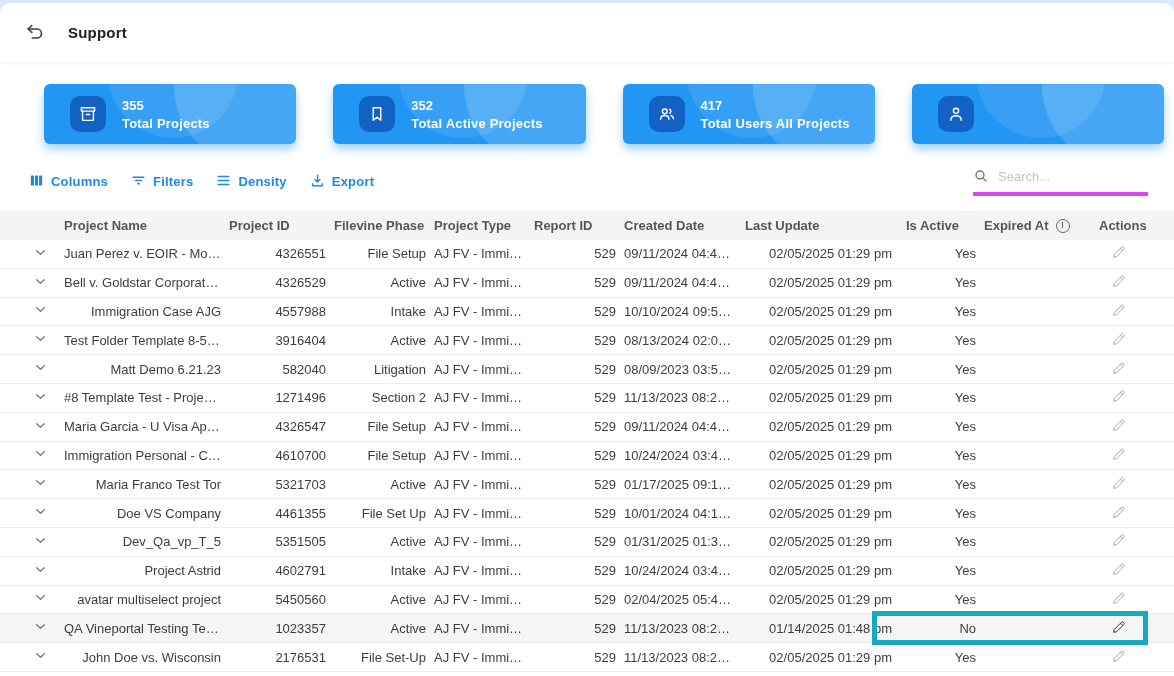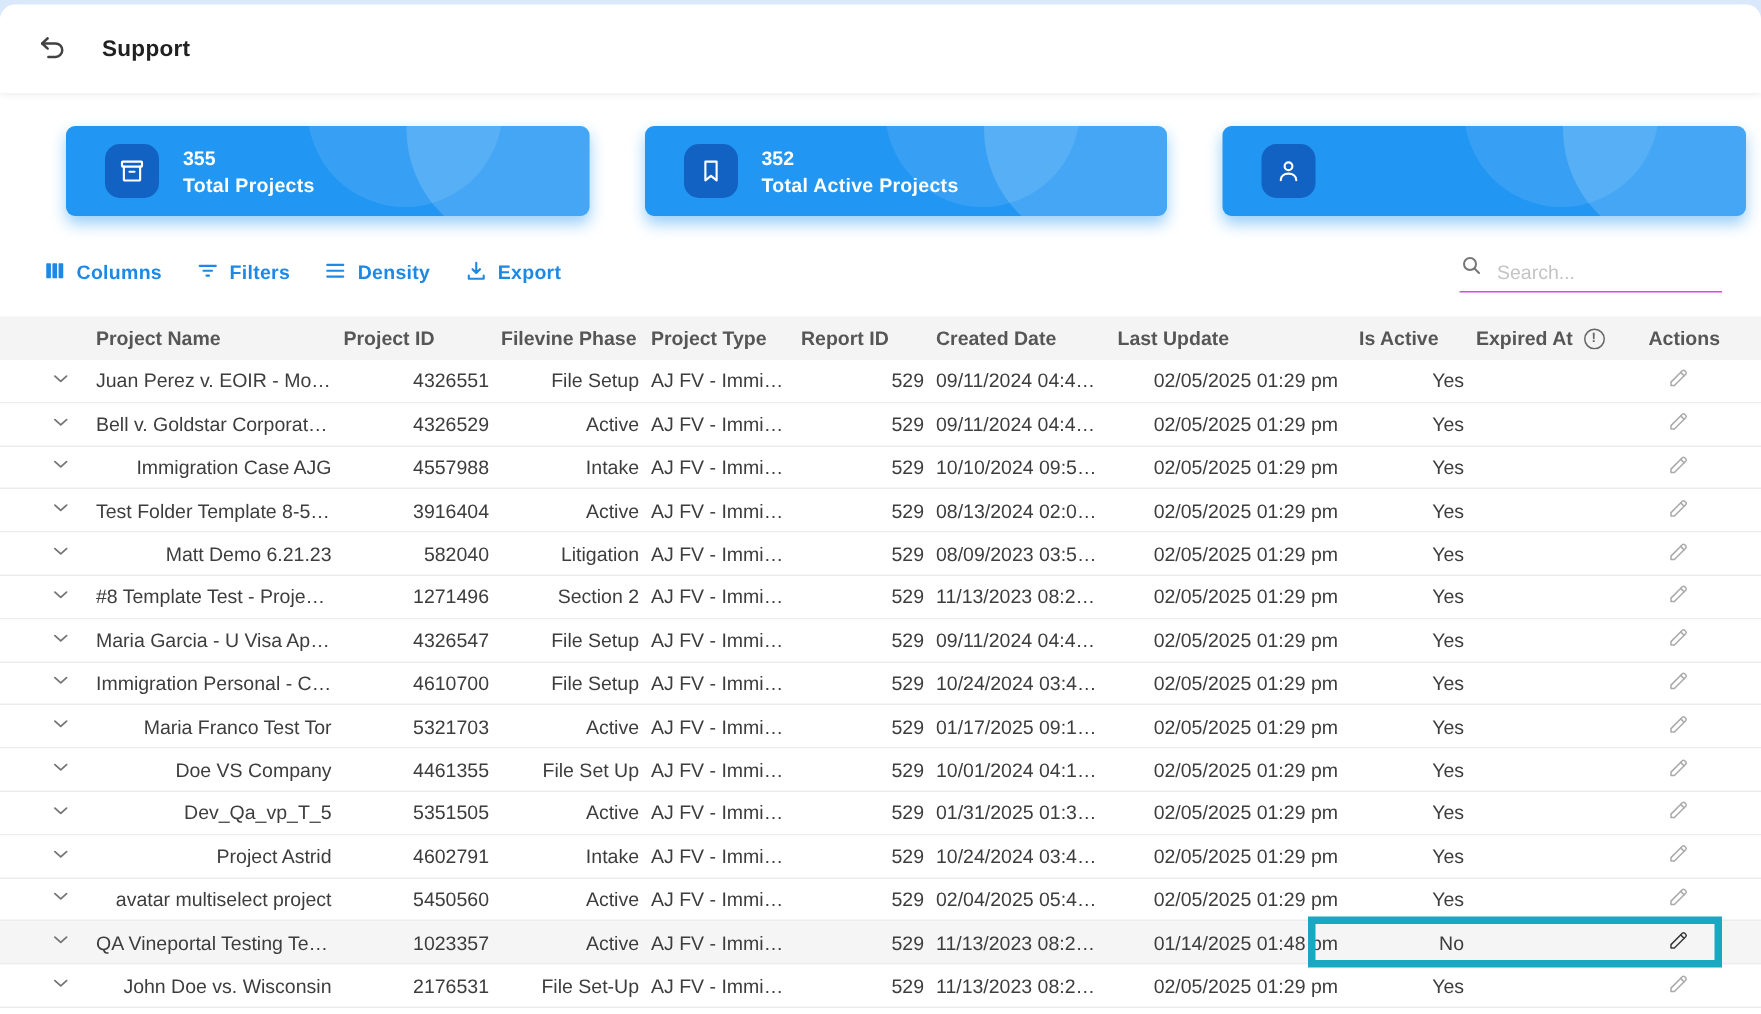--- a/index.html
+++ b/index.html
@@ -50,22 +50,22 @@
   .stat-value { font-size:13px; font-weight:700; line-height:1; }
   .stat-label { font-size:13px; font-weight:700; line-height:1; margin-top:5px; letter-spacing:.2px; }
 
   
   .toolbar { display:flex; align-items:center; height:23px; margin:26px 26px 0 28px; }
   .tb-btn {
     display:flex; align-items:center; gap:6px; background:none; border:none; padding:0;
     color:#1e88e5; font-size:13px; font-weight:600; margin-right:22px; cursor:pointer;
     font-family:inherit; letter-spacing:.2px;
   }
-  .search { margin-left:auto; display:flex; align-items:flex-end; gap:7px; width:175px;
-    border-bottom:1px solid #d946ef; padding-bottom:4px; }
+  .search { margin-left:auto; display:flex; align-items:flex-start; gap:7px; width:175px;
+    border-bottom:4px solid #d946ef; padding-bottom:4px; }
   .search input { border:none; outline:none; width:100%; font-size:13px; color:#444; font-family:inherit; background:transparent; }
   .search input::placeholder { color:#c4c4c4; }
 
   
   .data-table { margin-top:18px;text-align:right; }
   .grid-row {
     display:grid;
     grid-template-columns:48px 165px 105px 100px 100px 90px 121px 155px 84px 115px 1fr;
     align-items:center; padding:0 16px;
   }
@@ -128,20 +128,34 @@
     </div>
     <div class="stat-card">
       <div class="stat-icon-box">
         <svg width="20" height="20" viewBox="0 0 24 24" fill="none" stroke="#fff" stroke-width="1.7" stroke-linecap="round" stroke-linejoin="round">
           <path d="M7.5 4.5h9v15l-4.5-3.6-4.5 3.6z"></path>
         </svg>
       </div>
       <div class="stat-text">
         <div class="stat-value">352</div>
         <div class="stat-label">Total Active Projects</div>
+      </div>
+    </div>
+    <div class="stat-card">
+      <div class="stat-icon-box">
+        <svg width="20" height="20" viewBox="0 0 24 24" fill="none" stroke="#fff" stroke-width="1.7" stroke-linecap="round" stroke-linejoin="round">
+          <circle cx="9.3" cy="8.8" r="2.9"></circle>
+          <path d="M4.3 18.2c0-2.9 2.3-4.5 5-4.5s5 1.6 5 4.5"></path>
+          <path d="M15.2 6.4a2.7 2.7 0 0 1 0 4.8"></path>
+          <path d="M16.8 13.9c1.9.6 2.9 1.9 2.9 3.7"></path>
+        </svg>
+      </div>
+      <div class="stat-text">
+        <div class="stat-value">417</div>
+        <div class="stat-label">Total Users All Projects</div>
       </div>
     </div>
     <div class="stat-card">
       <div class="stat-icon-box">
         <svg width="20" height="20" viewBox="0 0 24 24" fill="none" stroke="#fff" stroke-width="1.7" stroke-linecap="round" stroke-linejoin="round">
           <circle cx="12" cy="8.2" r="3.1"></circle>
           <path d="M5.8 19.4c0-3.5 2.8-5.3 6.2-5.3s6.2 1.8 6.2 5.3"></path>
         </svg>
       </div>
     </div>

